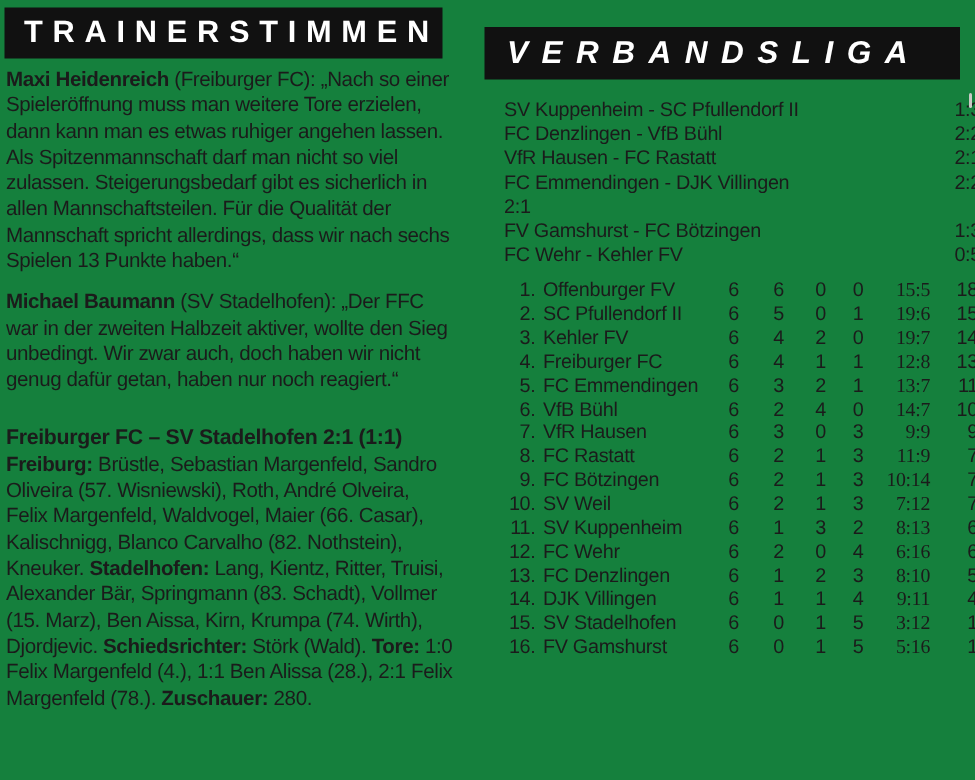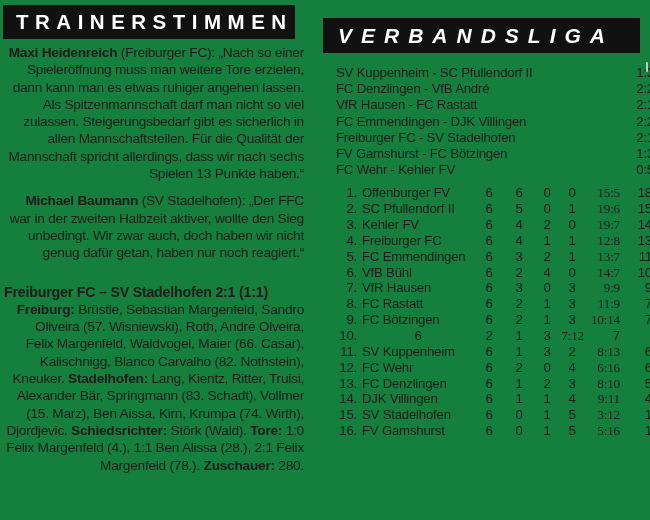--- a/index.html
+++ b/index.html
@@ -21,21 +21,21 @@
     line-height:34px;font-size:20.5px;letter-spacing:6.5px;padding-left:13px;
   }
   .hb-right{
     position:absolute;left:323px;top:18px;width:317px;height:35px;
     line-height:35px;font-size:21px;letter-spacing:9px;padding-left:15px;font-style:italic;
   }
   
   .col-left{
     position:absolute;left:4px;top:44px;width:300px;
   }
-  .bt{font-size:13.7px;line-height:17.3px;letter-spacing:-0.25px;text-align:right;}
+  .bt{font-size:13.7px;line-height:17.3px;letter-spacing:-0.25px;}
   .quote{margin:0 0 10px 0;}
   .report{margin-top:22px;}
   .report-title{font-weight:bold;font-size:14.2px;line-height:17.3px;letter-spacing:-0.2px;}
   .report p{margin:0;}
   
   .col-right{
     position:absolute;left:336px;top:40px;width:320px;
   }
   .results{margin-top:25px;}
   .rrow{
@@ -89,33 +89,32 @@
   </div>
 
   <div class="col-right">
 
     <div class="results">
       <div class="rrow">
           <span class="rmatch">SV Kuppenheim - SC Pfullendorf II</span>
           <span class="rscore">1:3</span>
         </div>
       <div class="rrow">
-          <span class="rmatch">FC Denzlingen - VfB André</span>
+          <span class="rmatch">FC Denzlingen - VfB Bühl</span>
           <span class="rscore">2:2</span>
         </div>
       <div class="rrow">
           <span class="rmatch">VfR Hausen - FC Rastatt</span>
           <span class="rscore">2:1</span>
         </div>
       <div class="rrow">
           <span class="rmatch">FC Emmendingen - DJK Villingen</span>
           <span class="rscore">2:2</span>
         </div>
       <div class="rrow">
-          <span class="rmatch">Freiburger FC - SV Stadelhofen</span>
           <span class="rscore">2:1</span>
         </div>
       <div class="rrow">
           <span class="rmatch">FV Gamshurst - FC Bötzingen</span>
           <span class="rscore">1:3</span>
         </div>
       <div class="rrow">
           <span class="rmatch">FC Wehr - Kehler FV</span>
           <span class="rscore">0:5</span>
         </div>
@@ -207,20 +206,21 @@
           <span class="c-team">FC Bötzingen</span>
           <span class="c-num">6</span>
           <span class="c-num">2</span>
           <span class="c-num">1</span>
           <span class="c-num">3</span>
           <span class="c-goals">10:14</span>
           <span class="c-pts">7</span>
         </div>
       <div class="trow">
           <span class="c-rank">10.</span>
+          <span class="c-team">SV Weil</span>
           <span class="c-num">6</span>
           <span class="c-num">2</span>
           <span class="c-num">1</span>
           <span class="c-num">3</span>
           <span class="c-goals">7:12</span>
           <span class="c-pts">7</span>
         </div>
       <div class="trow">
           <span class="c-rank">11.</span>
           <span class="c-team">SV Kuppenheim</span>

